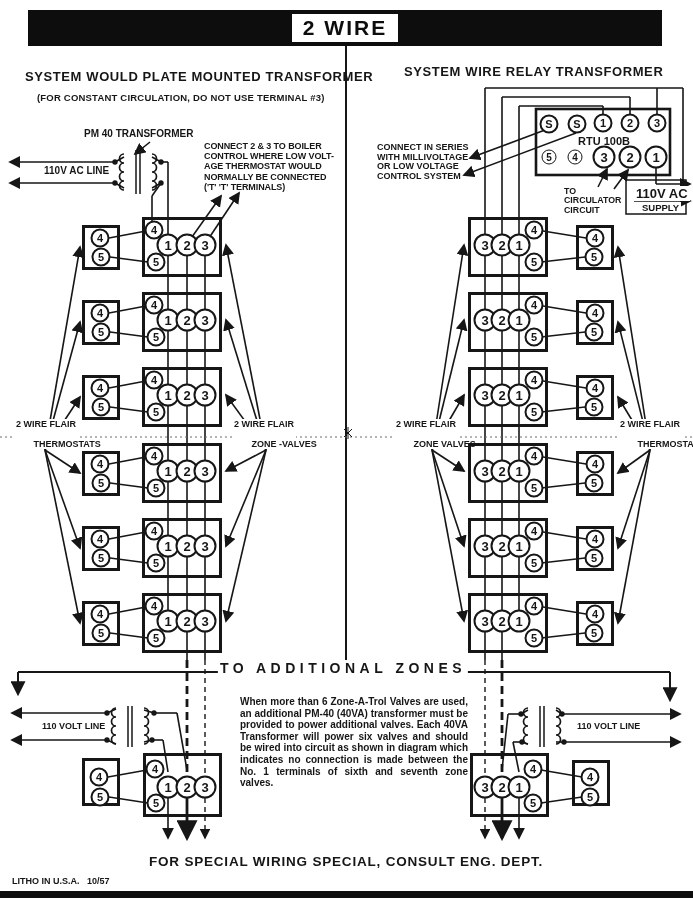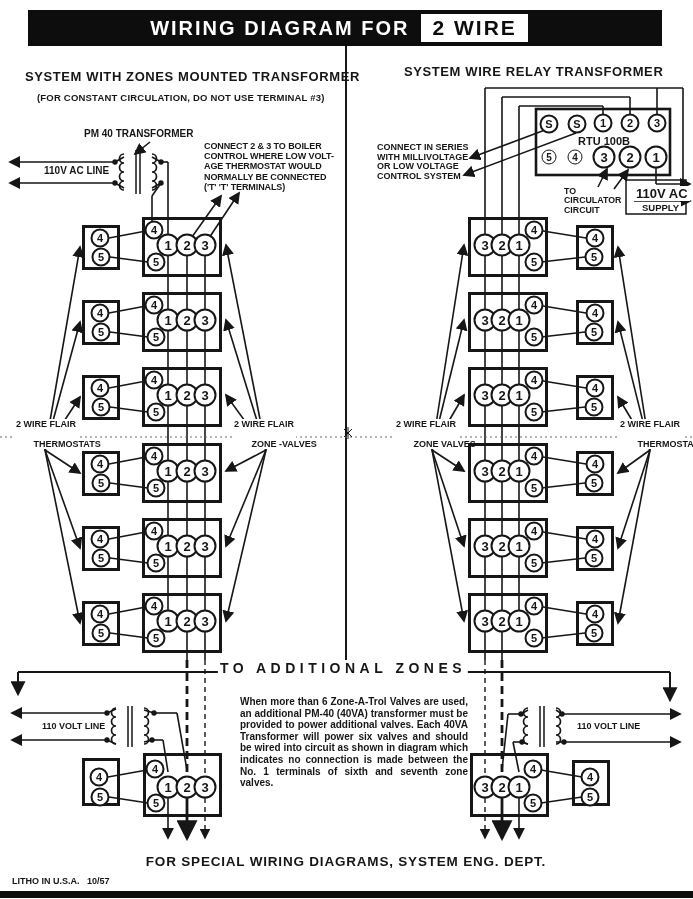--- a/index.html
+++ b/index.html
@@ -181,25 +181,24 @@
         <line x1="432" y1="450" x2="464" y2="621" stroke="#161616" stroke-width="1.6" marker-end="url(#ah)"></line>
         <line x1="650" y1="450" x2="618" y2="623" stroke="#161616" stroke-width="1.6" marker-end="url(#ah)"></line>
         <line x1="108" y1="777" x2="147" y2="770" stroke="#161616" stroke-width="1.6"></line>
         <line x1="109" y1="797" x2="148" y2="803" stroke="#161616" stroke-width="1.6"></line>
         <line x1="541" y1="770" x2="582" y2="777" stroke="#161616" stroke-width="1.6"></line>
         <line x1="541" y1="803" x2="582" y2="797" stroke="#161616" stroke-width="1.6"></line>
       </g>
   </svg>
 
   <div id="title-bar">
-    <span class="tpre">WIRING DIAGRAM FOR</span>
     <span class="thl">2 WIRE</span>
   </div>
 
-  <div class="lbl" style="left:25px; top:69px; font-size:13px; letter-spacing:0.6px;">SYSTEM WITH ZONES MOUNTED TRANSFORMER</div>
+  <div class="lbl" style="left:25px; top:69px; font-size:13px; letter-spacing:0.6px;">SYSTEM WOULD PLATE MOUNTED TRANSFORMER</div>
   <div class="lbl" style="left:37px; top:92px; font-size:9.5px; letter-spacing:0.2px;">(FOR CONSTANT CIRCULATION, DO NOT USE TERMINAL #3)</div>
   <div class="lbl" style="left:404px; top:64px; width:232px; text-align:center; font-size:13px; letter-spacing:0.6px;">SYSTEM WIRE RELAY TRANSFORMER</div>
 
   <div class="lbl" style="left:84px; top:128px; font-size:10px;text-align:right;">PM 40 TRANSFORMER</div>
   <div class="lbl whbg" style="left:42px; top:165px; font-size:10px;">110V AC LINE</div>
   <div class="note" style="left:204px; top:141px; width:132px; font-size:9px; line-height:10.2px; letter-spacing:-0.1px;">CONNECT 2 &amp; 3 TO BOILER CONTROL WHERE LOW VOLT-AGE THERMOSTAT WOULD NORMALLY BE CONNECTED ('T' 'T' TERMINALS)</div>
 
   <div class="note" style="left:377px; top:143px; width:94px; font-size:9px; line-height:9.6px;">CONNECT IN SERIES WITH MILLIVOLTAGE OR LOW VOLTAGE CONTROL SYSTEM</div>
   <div class="lbl" style="left:578px; top:135px; font-size:11px; z-index:3;">RTU 100B</div>
   <div class="note" style="left:564px; top:187px; width:66px; font-size:8.8px; line-height:9.4px;">TO CIRCULATOR CIRCUIT</div>
@@ -213,21 +212,21 @@
   <div class="lbl whbg" style="left:394px; top:419px; width:64px; text-align:center; font-size:9px; line-height:10px;"><span>2 WIRE FLAIR</span><br>
        <span>ZONE VALVES</span></div>
   <div class="lbl whbg" style="left:618px; top:419px; width:64px; text-align:center; font-size:9px; line-height:10px;"><span>2 WIRE FLAIR</span><br>
        <span>THERMOSTATS</span></div>
 
   <div class="lbl whbg" style="left:343px; top:660px; transform:translateX(-50%); font-size:14px; letter-spacing:4.5px;">TO ADDITIONAL ZONES</div>
   <div class="note" style="left:240px; top:696px; width:228px; font-size:10px; line-height:11.6px; text-align:justify;">When more than 6 Zone-A-Trol Valves are used, an additional PM-40 (40VA) transformer must be provided to power additional valves. Each 40VA Transformer will power six valves and should be wired into circuit as shown in diagram which indicates no connection is made between the No. 1 terminals of sixth and seventh zone valves.</div>
   <div class="lbl whbg" style="left:40px; top:721px; font-size:9px;">110 VOLT LINE</div>
   <div class="lbl whbg" style="left:575px; top:721px; font-size:9px;">110 VOLT LINE</div>
 
-  <div class="lbl" style="left:346px; top:854px; transform:translateX(-50%); font-size:13.5px; letter-spacing:0.8px;">FOR SPECIAL WIRING DIAGRAMS, SYSTEM ENG. DEPT.</div>
+  <div class="lbl" style="left:346px; top:854px; transform:translateX(-50%); font-size:13.5px; letter-spacing:0.8px;">FOR SPECIAL WIRING SPECIAL, CONSULT ENG. DEPT.</div>
   <div class="lbl" style="left:12px; top:876px; font-size:9px;">LITHO IN U.S.A.   10/57</div>
   <div id="bottom-bar"></div>
 <div class="box" style="left: 142px; top: 217px; width: 80px; height: 60px; border-width: 3px;"></div>
     <div class="box" style="left: 82px; top: 225px; width: 38px; height: 45px; border-width: 3px;"></div>
     <div class="term big" style="left: 168px; top: 245px;">1</div>
     <div class="term big" style="left: 187px; top: 245px;">2</div>
     <div class="term big" style="left: 205px; top: 245px;">3</div>
     <div class="term small" style="left: 154px; top: 230px;">4</div>
     <div class="term small" style="left: 156px; top: 262px;">5</div>
     <div class="term small" style="left: 100px; top: 238px;">4</div>

